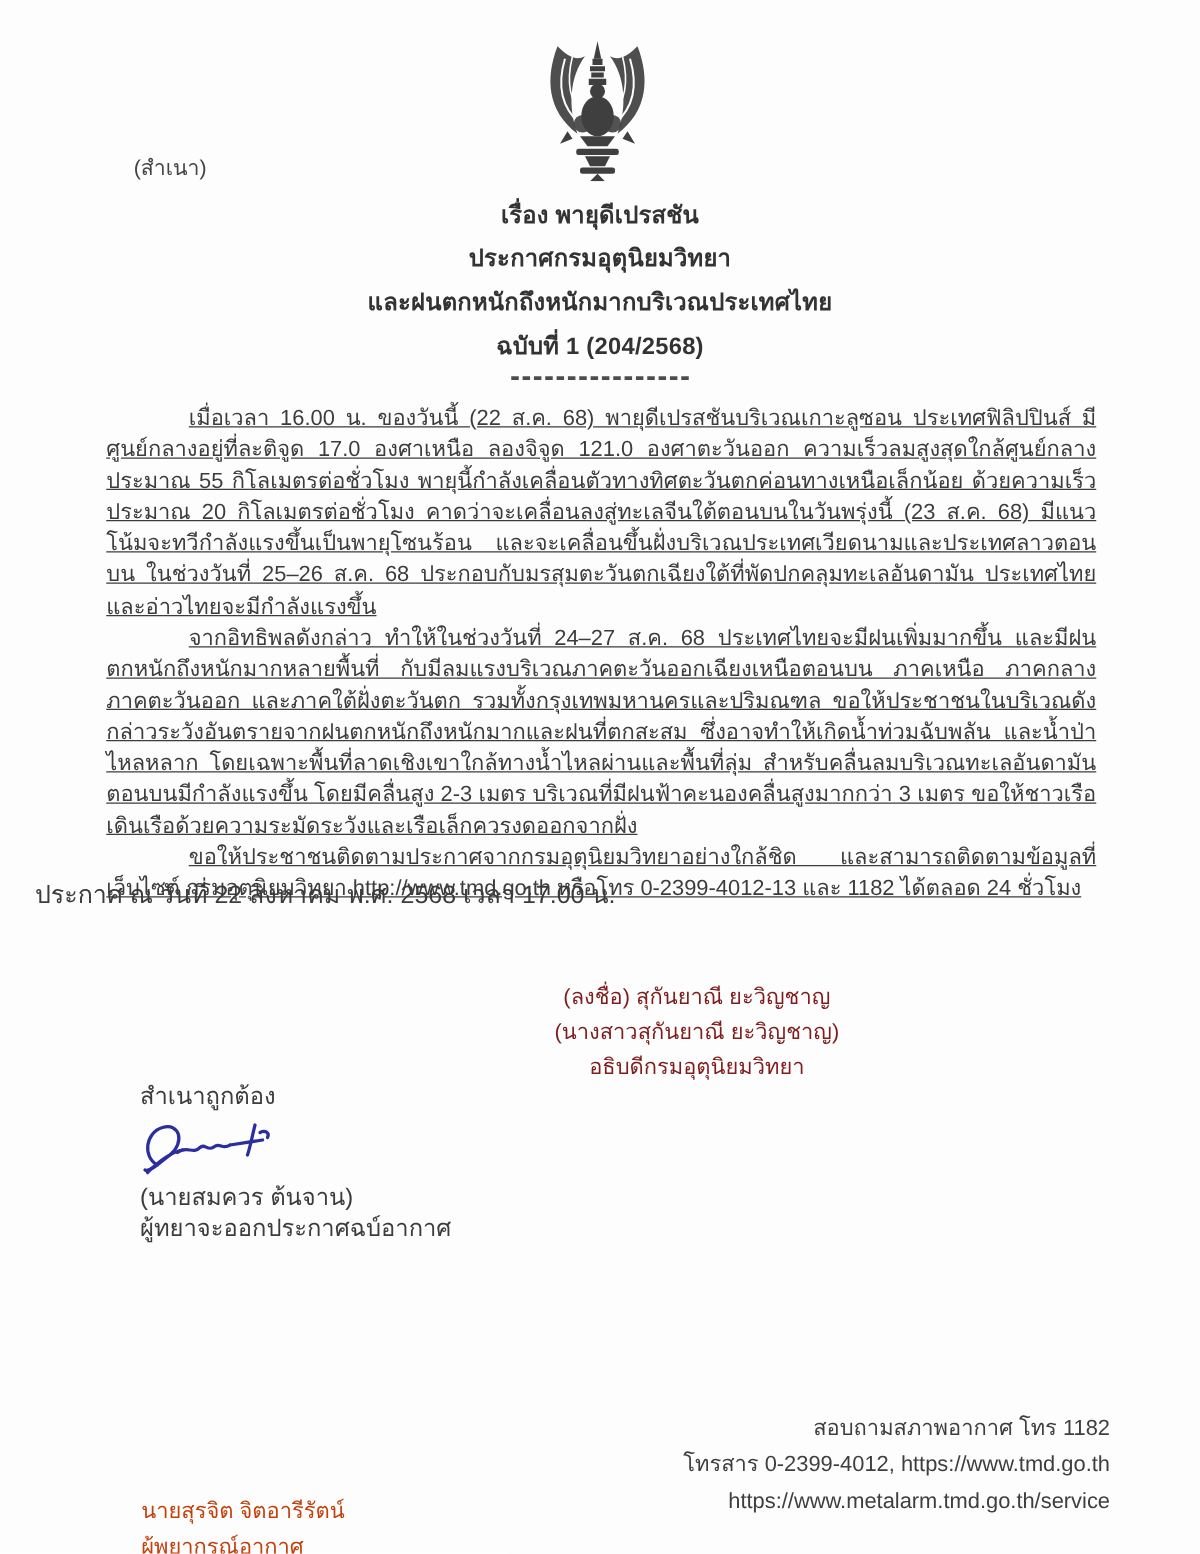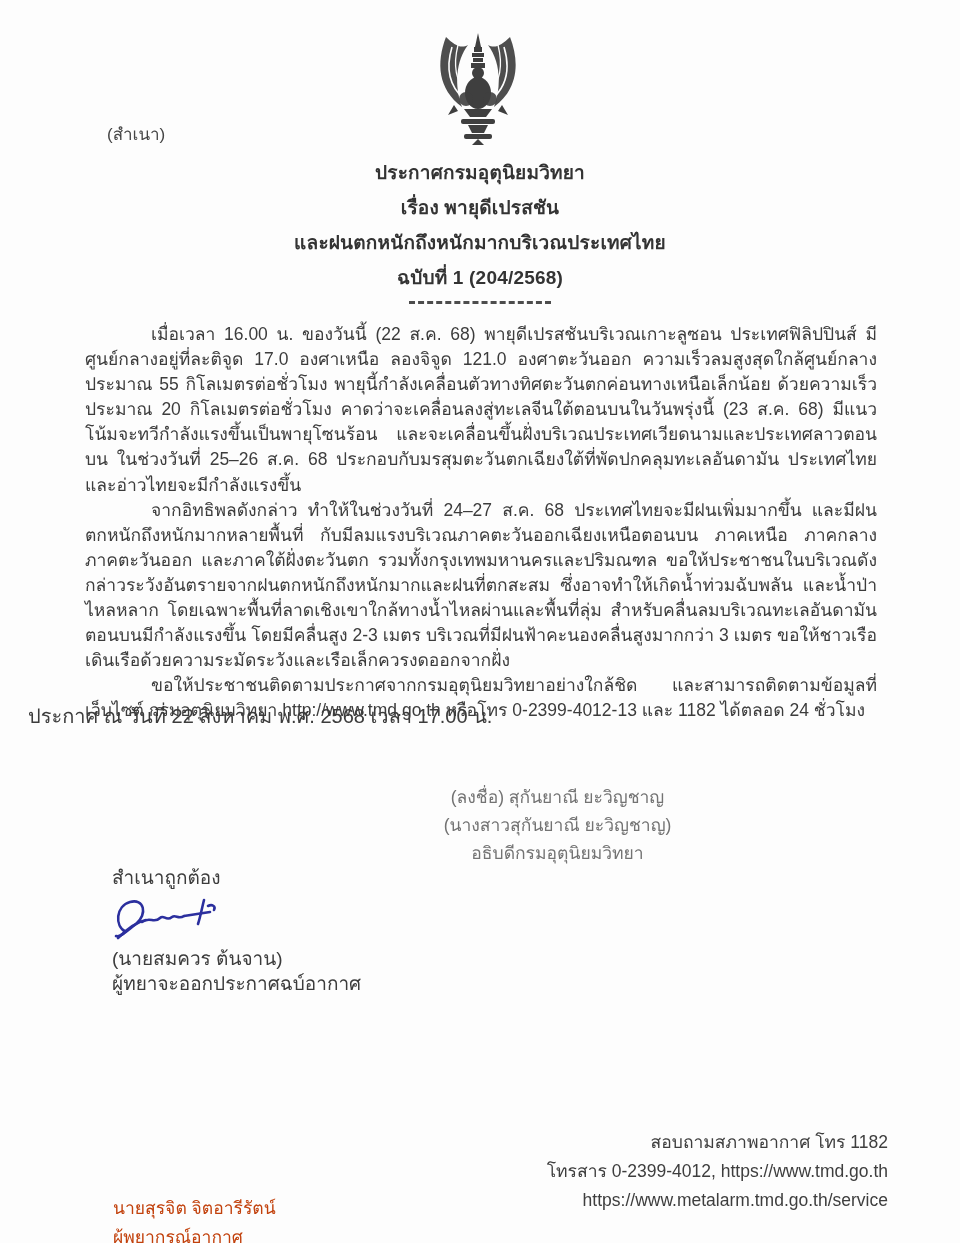--- a/index.html
+++ b/index.html
@@ -54,41 +54,41 @@
   .body-text {
     position: absolute;
     top: 322px;
     left: 85px;
     width: 792px;
     font-size: 17.5px;
     line-height: 25.1px;
     text-align: justify;
     color: #3c3c3c;
   }
-  .body-text p { text-indent: 66px; margin: 0; }
+  .body-text p { text-indent: 66px; margin: 0; text-decoration: underline; }
   .date-block {
     position: absolute;
     top: 701px;
     left: 0;
     width: 100%;
     text-align: left;
     font-size: 20px;
     line-height: 30px;
     color: #3c3c3c;
     margin-left: 28px;
   }
   .signer-block {
     position: absolute;
     top: 783px;
     left: 250px;
     width: 615px;
     text-align: center;
     font-size: 17.5px;
     line-height: 28px;
-    color: #737373;
+    color: #7f1d1d;
   }
   .cert-block {
     position: absolute;
     top: 866px;
     left: 112px;
     font-size: 19px;
     line-height: 24px;
     color: #3c3c3c;
   }
   .cert-signature {
@@ -152,22 +152,22 @@
       <polygon points="50,106 44,112 56,112"></polygon>
 
       <polygon points="26,72 20,82 30,78"></polygon>
       <polygon points="74,72 80,82 70,78"></polygon>
     </g>
   </svg>
 
   <div class="copy-label">(สำเนา)</div>
 
   <div class="title-block">
+    <div>เรื่อง พายุดีเปรสชัน</div>
     <div>ประกาศกรมอุตุนิยมวิทยา</div>
-    <div>เรื่อง พายุดีเปรสชัน</div>
     <div>และฝนตกหนักถึงหนักมากบริเวณประเทศไทย</div>
     <div>ฉบับที่ 1 (204/2568)</div>
   </div>
 
   <div class="separator"></div>
 
   <div class="body-text">
     <p>เมื่อเวลา 16.00 น. ของวันนี้ (22 ส.ค. 68) พายุดีเปรสชันบริเวณเกาะลูซอน ประเทศฟิลิปปินส์ มีศูนย์กลางอยู่ที่ละติจูด 17.0 องศาเหนือ ลองจิจูด 121.0 องศาตะวันออก ความเร็วลมสูงสุดใกล้ศูนย์กลางประมาณ 55 กิโลเมตรต่อชั่วโมง พายุนี้กำลังเคลื่อนตัวทางทิศตะวันตกค่อนทางเหนือเล็กน้อย ด้วยความเร็วประมาณ 20 กิโลเมตรต่อชั่วโมง คาดว่าจะเคลื่อนลงสู่ทะเลจีนใต้ตอนบนในวันพรุ่งนี้ (23 ส.ค. 68) มีแนวโน้มจะทวีกำลังแรงขึ้นเป็นพายุโซนร้อน และจะเคลื่อนขึ้นฝั่งบริเวณประเทศเวียดนามและประเทศลาวตอนบน ในช่วงวันที่ 25–26 ส.ค. 68 ประกอบกับมรสุมตะวันตกเฉียงใต้ที่พัดปกคลุมทะเลอันดามัน ประเทศไทย และอ่าวไทยจะมีกำลังแรงขึ้น</p>
     <p>จากอิทธิพลดังกล่าว ทำให้ในช่วงวันที่ 24–27 ส.ค. 68 ประเทศไทยจะมีฝนเพิ่มมากขึ้น และมีฝนตกหนักถึงหนักมากหลายพื้นที่ กับมีลมแรงบริเวณภาคตะวันออกเฉียงเหนือตอนบน ภาคเหนือ ภาคกลาง ภาคตะวันออก และภาคใต้ฝั่งตะวันตก รวมทั้งกรุงเทพมหานครและปริมณฑล ขอให้ประชาชนในบริเวณดังกล่าวระวังอันตรายจากฝนตกหนักถึงหนักมากและฝนที่ตกสะสม ซึ่งอาจทำให้เกิดน้ำท่วมฉับพลัน และน้ำป่าไหลหลาก โดยเฉพาะพื้นที่ลาดเชิงเขาใกล้ทางน้ำไหลผ่านและพื้นที่ลุ่ม สำหรับคลื่นลมบริเวณทะเลอันดามันตอนบนมีกำลังแรงขึ้น โดยมีคลื่นสูง 2-3 เมตร บริเวณที่มีฝนฟ้าคะนองคลื่นสูงมากกว่า 3 เมตร ขอให้ชาวเรือเดินเรือด้วยความระมัดระวังและเรือเล็กควรงดออกจากฝั่ง</p>
     <p>ขอให้ประชาชนติดตามประกาศจากกรมอุตุนิยมวิทยาอย่างใกล้ชิด และสามารถติดตามข้อมูลที่เว็บไซต์ กรมอุตุนิยมวิทยา http://www.tmd.go.th หรือโทร 0-2399-4012-13 และ 1182 ได้ตลอด 24 ชั่วโมง</p>

